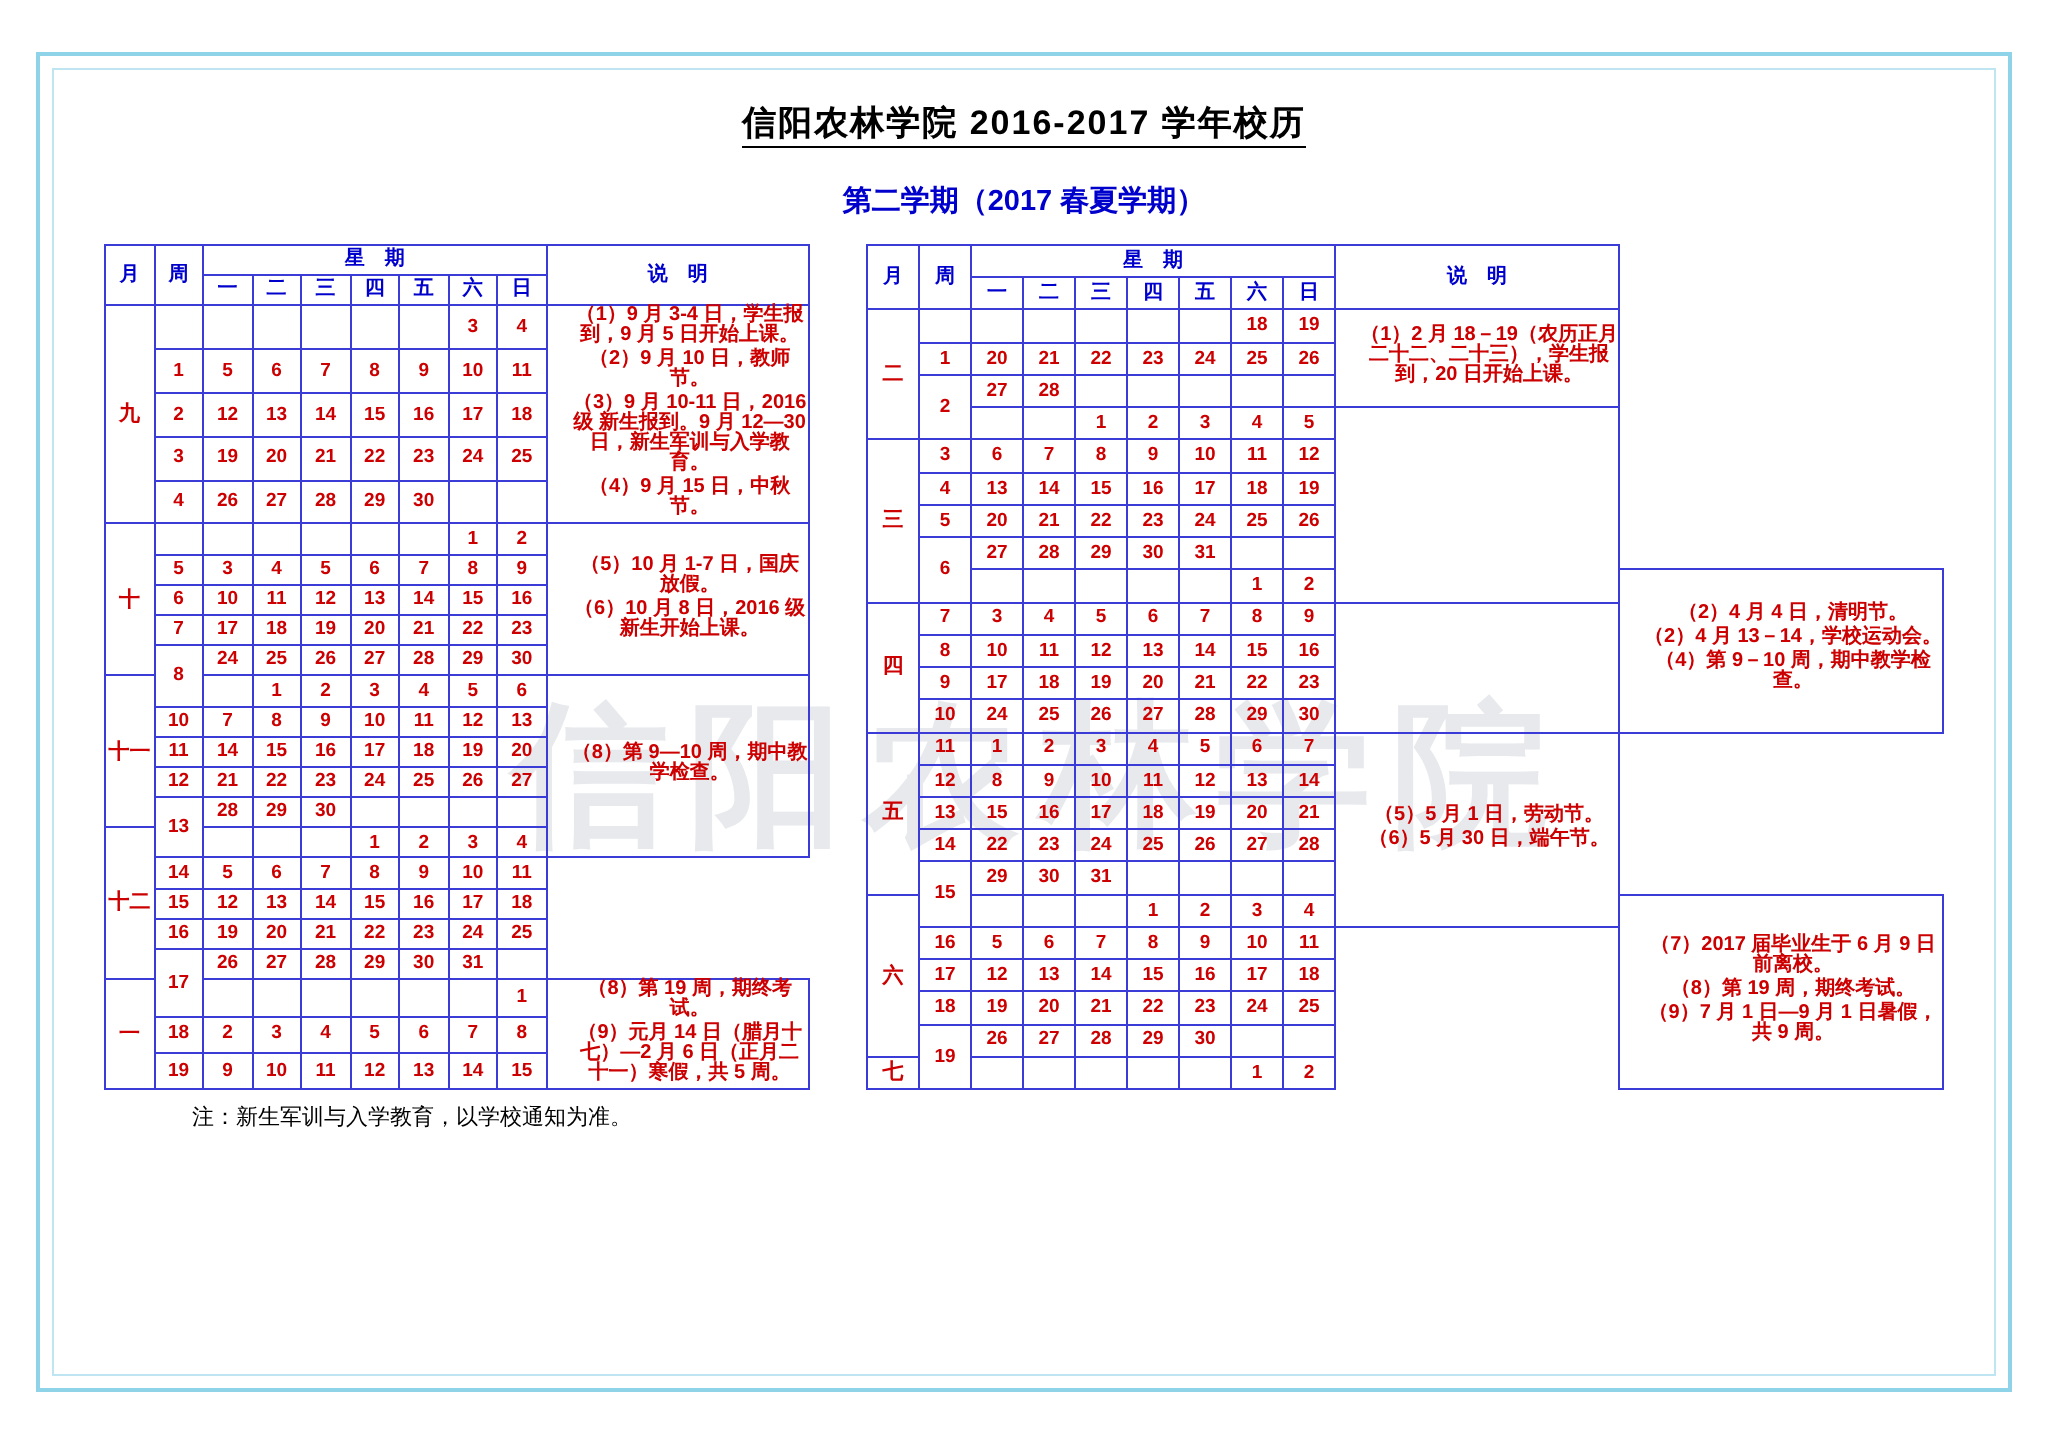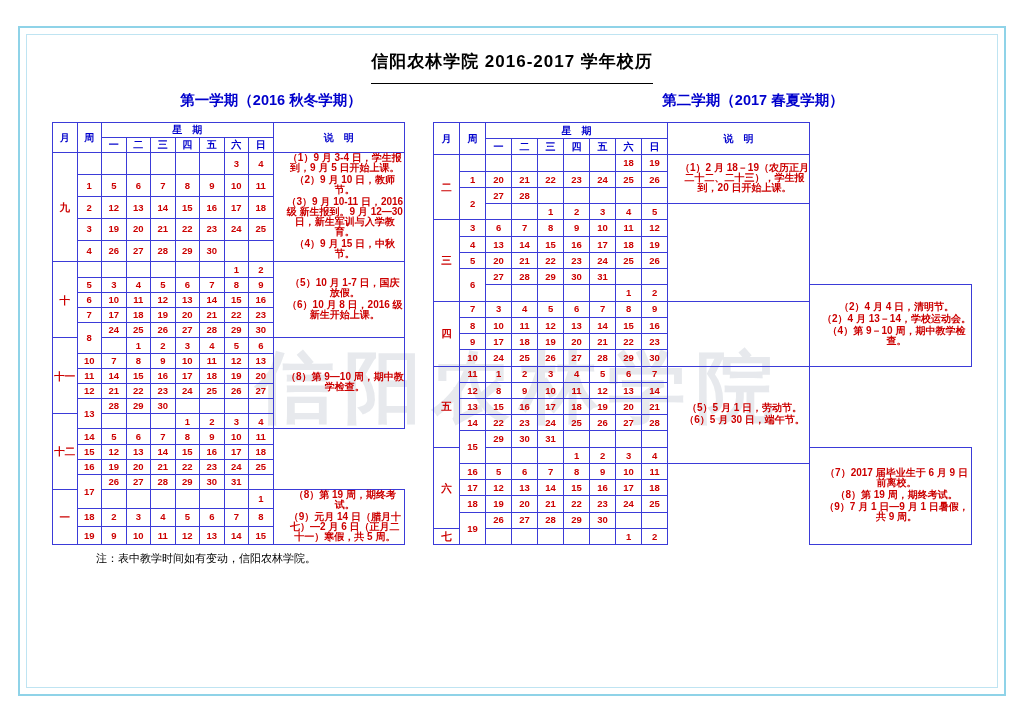--- a/index.html
+++ b/index.html
@@ -55,21 +55,21 @@
   .title{
     position:relative;
     z-index:2;
     text-align:center;
     font-size:17px;
     font-weight:bold;
     color:#000;
     margin-top:14px;
     letter-spacing:1px;
   }
-  .title .u{ border-bottom:1px solid #000; padding-bottom:12px;}
+  .title .u{ border-bottom:1px solid #000; padding-bottom:2px;}
   .sem-titles{
     position:relative;z-index:2;
     display:flex;
     margin-top:18px;
   }
   .sem-title{
     flex:1;
     text-align:center;
     font-size:14.5px;
     font-weight:bold;
@@ -141,21 +141,20 @@
 
   <div class="content">
 
     <div class="watermark">信阳农林学院</div>
 
     <div class="title">
       <span class="u">信阳农林学院 2016-2017 学年校历</span>
     </div>
 
     <div class="sem-titles">
-      <div class="sem-title">第一学期（2016 秋冬学期）</div>
       <div class="sem-title">第二学期（2017 春夏学期）</div>
     </div>
 
     <div class="tables">
 
       <table class="cal">
         <colgroup>
           <col style="width:26px">
             <col style="width:26px">
           <col style="width:26px">
@@ -733,16 +732,16 @@
           <td class="day"></td>
           <td class="day"></td>
           <td class="sat">1</td>
           <td class="sun">2</td>
         </tr>
       </tbody>
         </table>
 
     </div>
 
-    <div class="footnote">注：表中教学时间如有变动，信阳农林学院。</div>
+    <div class="footnote">注：新生军训与入学教育，以学校通知为准。</div>
 
   </div>
 </div>
 
 </body></html>

